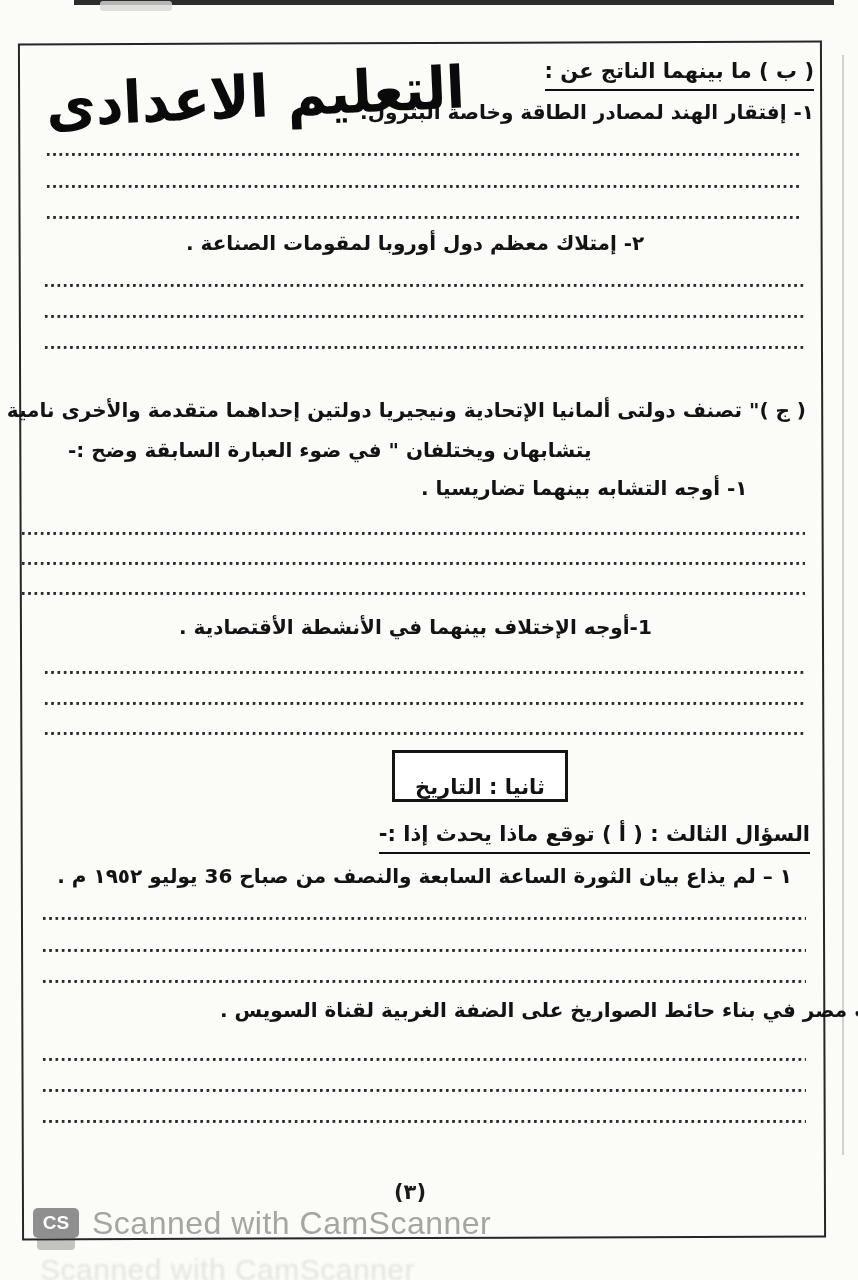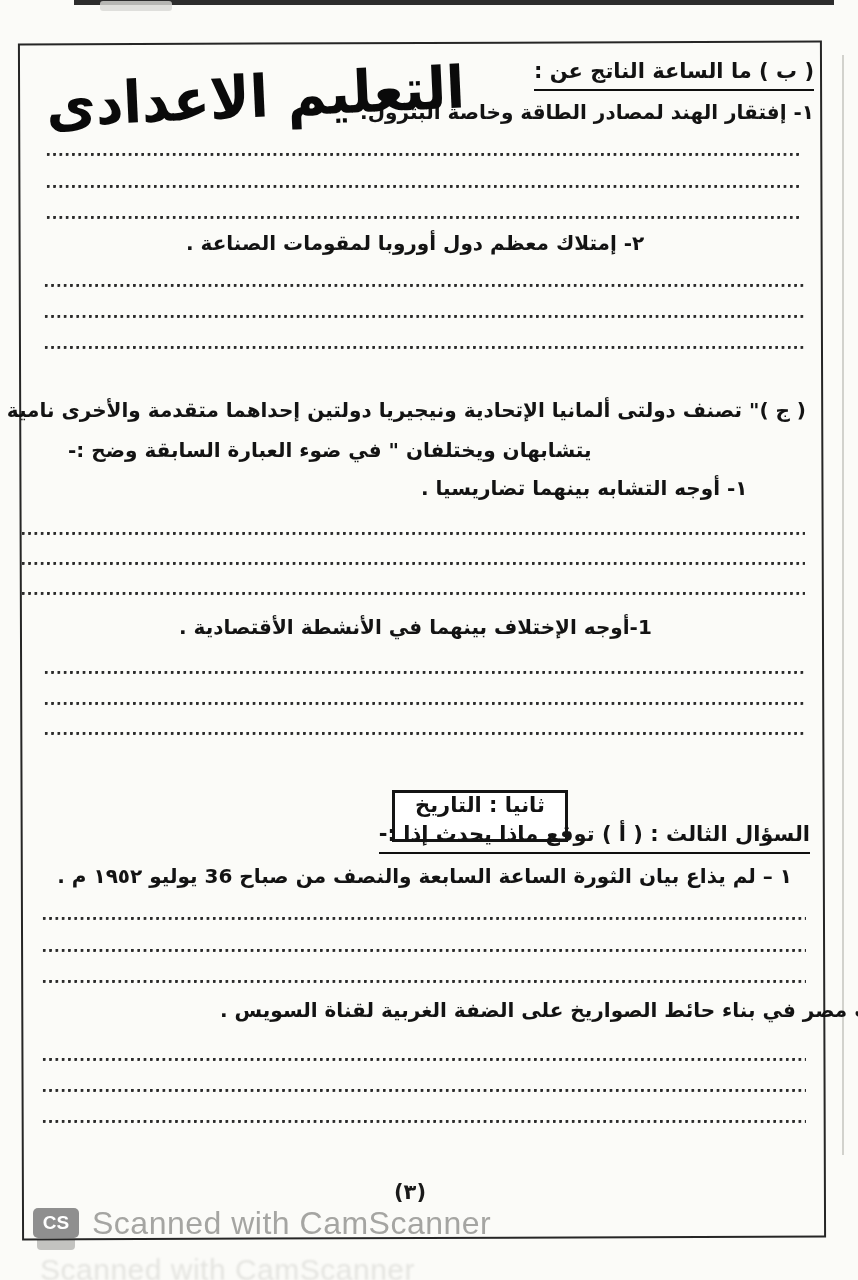--- a/index.html
+++ b/index.html
@@ -36,21 +36,21 @@
 
   .dots{
     position:absolute;height:5px;z-index:3;
     background-image:radial-gradient(circle at 2.2px 2.4px,#2c2c2c 1.35px,transparent 1.75px);
     background-size:6.3px 5px;background-repeat:repeat-x;
   }
 
   .history-box{
     position:absolute;left:392px;top:750px;width:170px;height:46px;z-index:3;
     border:3px solid #141414;background:#fff;
-    display:flex;align-items:flex-start;justify-content:center;margin-top:40px;
+    display:flex;align-items:flex-end;justify-content:center;
   }
   .history-box .t-inner{
     direction:rtl;font-weight:700;font-size:21px;color:#131313;white-space:nowrap;
   }
 
   .page-num{position:absolute;left:365px;top:1180px;width:90px;text-align:center;z-index:3;
     font-weight:700;font-size:21px;color:#1a1a1a;direction:rtl;}
 
   
   .cs-badge{
@@ -80,21 +80,21 @@
 <div class="smudge"></div>
 <div class="edge-shadow"></div>
 
 <div class="cs-badge">CS</div>
 <div class="cs-tab"></div>
 <div class="wm-text">Scanned with CamScanner</div>
 <div class="wm-ghost">Scanned with CamScanner</div>
 
 <div class="page-box"></div>
 
-<div class="t ul" style="right:44px;top:57px;font-size:21px;">( ب ) ما الساعة الناتج عن :</div>
+<div class="t ul" style="right:44px;top:57px;font-size:21px;">( ب ) ما بينهما الناتج عن :</div>
 <div class="t" style="right:44px;top:99px;text-align:right;">١- إفتقار الهند لمصادر الطاقة وخاصة البترول.</div>
 
 <div class="big-title">التعليم الاعدادى</div>
 
 <div class="dots" style="left:46px;top:152px;width:756px;"></div>
 <div class="dots" style="left:46px;top:184px;width:756px;"></div>
 <div class="dots" style="left:46px;top:215px;width:756px;"></div>
 
 <div class="t" style="left:186px;top:230px;">٢- إمتلاك معظم دول أوروبا لمقومات الصناعة .</div>
 

